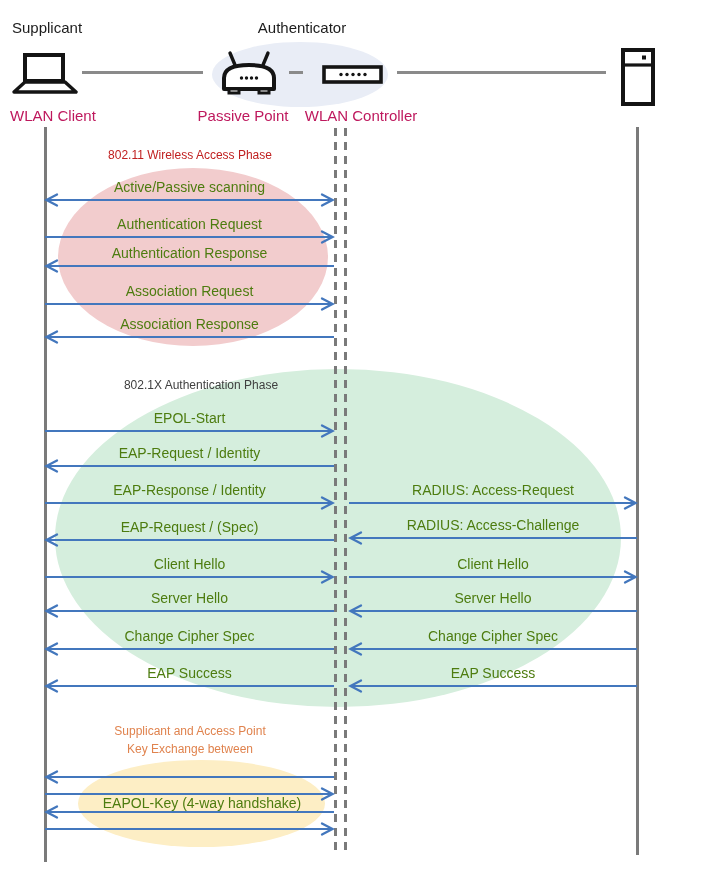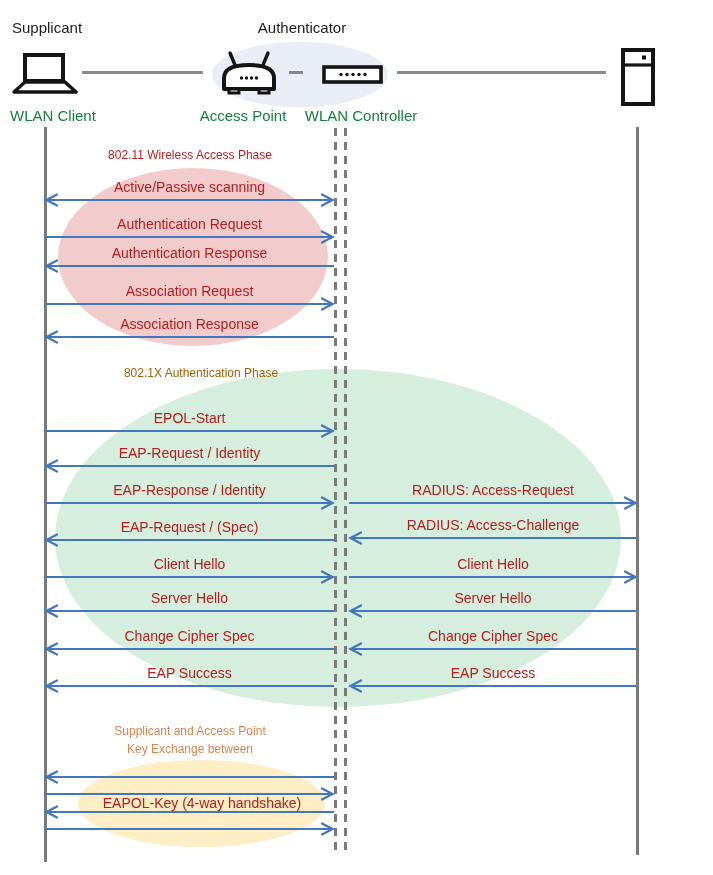--- a/index.html
+++ b/index.html
@@ -6,24 +6,24 @@
   #stage{
     position:relative;width:713px;height:875px;background:#ffffff;
     font-family:"Liberation Sans",sans-serif;color:#1c1c1c;overflow:hidden;padding-left:32px;
   }
   .ellipse{position:absolute;border-radius:50%;z-index:1;}
   .lifeline{position:absolute;width:3px;background:#7a7a7a;z-index:2;}
   .lifeline-dashed{position:absolute;width:3px;z-index:2;
     background:repeating-linear-gradient(to bottom,#7a7a7a 0 8px,transparent 8px 14px);}
   .hline{position:absolute;height:3px;background:#8a8a8a;z-index:2;}
   .role-label{position:absolute;font-size:15px;color:#1c1c1c;white-space:nowrap;z-index:5;}
-  .dev-label{position:absolute;font-size:15px;color:#15803d;white-space:nowrap;z-index:5;}
+  .dev-label{position:absolute;font-size:15px;color:#be185d;white-space:nowrap;z-index:5;}
   .center{text-align:center;}
   .phase-title{position:absolute;font-size:12px;white-space:nowrap;text-align:center;z-index:4;line-height:18px;}
-  .msg-label{position:absolute;font-size:14px;color:#b91c1c;text-align:center;z-index:4;white-space:nowrap;}
+  .msg-label{position:absolute;font-size:14px;color:#4d7c0f;text-align:center;z-index:4;white-space:nowrap;}
   .msg-arrow{position:absolute;z-index:3;overflow:visible;}
   .dev-icon{position:absolute;z-index:5;}
 </style>
 </head>
 <body>
 
 <div id="stage">
 
   <div class="role-label" style="left:12px;top:19px;">Supplicant</div>
   <div class="role-label center" style="left:232px;top:19px;width:140px;">Authenticator</div>
@@ -60,34 +60,34 @@
     <circle cx="43" cy="9.5" r="1.7" fill="#141414"></circle>
   </svg>
 
   <svg class="dev-icon" style="left:620px;top:48px;" width="36" height="58" viewBox="0 0 36 58">
     <rect x="3" y="2" width="30" height="54" fill="#fff" stroke="#141414" stroke-width="4"></rect>
     <line x1="3" y1="17" x2="33" y2="17" stroke="#141414" stroke-width="3.2"></line>
     <rect x="22" y="7.5" width="4" height="4" fill="#141414"></rect>
   </svg>
 
   <div class="dev-label" style="left:10px;top:107px;">WLAN Client</div>
-  <div class="dev-label center" style="left:183px;top:107px;width:120px;">Access Point</div>
+  <div class="dev-label center" style="left:183px;top:107px;width:120px;">Passive Point</div>
   <div class="dev-label center" style="left:291px;top:107px;width:140px;">WLAN Controller</div>
 
   <div class="lifeline" style="left:44px;top:127px;height:735px;"></div>
   <div class="lifeline-dashed" style="left:334px;top:128px;height:726px;"></div>
   <div class="lifeline-dashed" style="left:344px;top:128px;height:726px;"></div>
   <div class="lifeline" style="left:636px;top:127px;height:728px;"></div>
 
   <div class="ellipse" style="left:58px;top:168px;width:270px;height:178px;background:#f2cccd;"></div>
   <div class="ellipse" style="left:55px;top:369px;width:566px;height:338px;background:#d5eedd;"></div>
   <div class="ellipse" style="left:78px;top:760px;width:247px;height:87px;background:#fdeec5;"></div>
 
   <div class="phase-title" style="left:60px;top:146px;width:260px;color:#c02020;">802.11 Wireless Access Phase</div>
-  <div class="phase-title" style="left:71px;top:364px;width:260px;color:#a16207;">802.1X Authentication Phase</div>
+  <div class="phase-title" style="left:71px;top:376px;width:260px;color:#404040;">802.1X Authentication Phase</div>
   <div class="phase-title" style="left:60px;top:722px;width:260px;color:#e0834e;">
     <div>Supplicant and Access Point</div>
     <div>Key Exchange between</div>
   </div>
 
   <div class="msg-label" style="left:72px;top:795px;width:260px;">EAPOL-Key (4-way handshake)</div>
 
 <div class="msg-label" style="left: 59.5px; width: 260px; top: 179px;">Active/Passive scanning</div>
     <svg class="msg-arrow" width="289" height="16" style="left: 45px; top: 192px;">
       <line x1="2" x2="287" y1="8" y2="8" stroke="#4377bd" stroke-width="2"></line>

